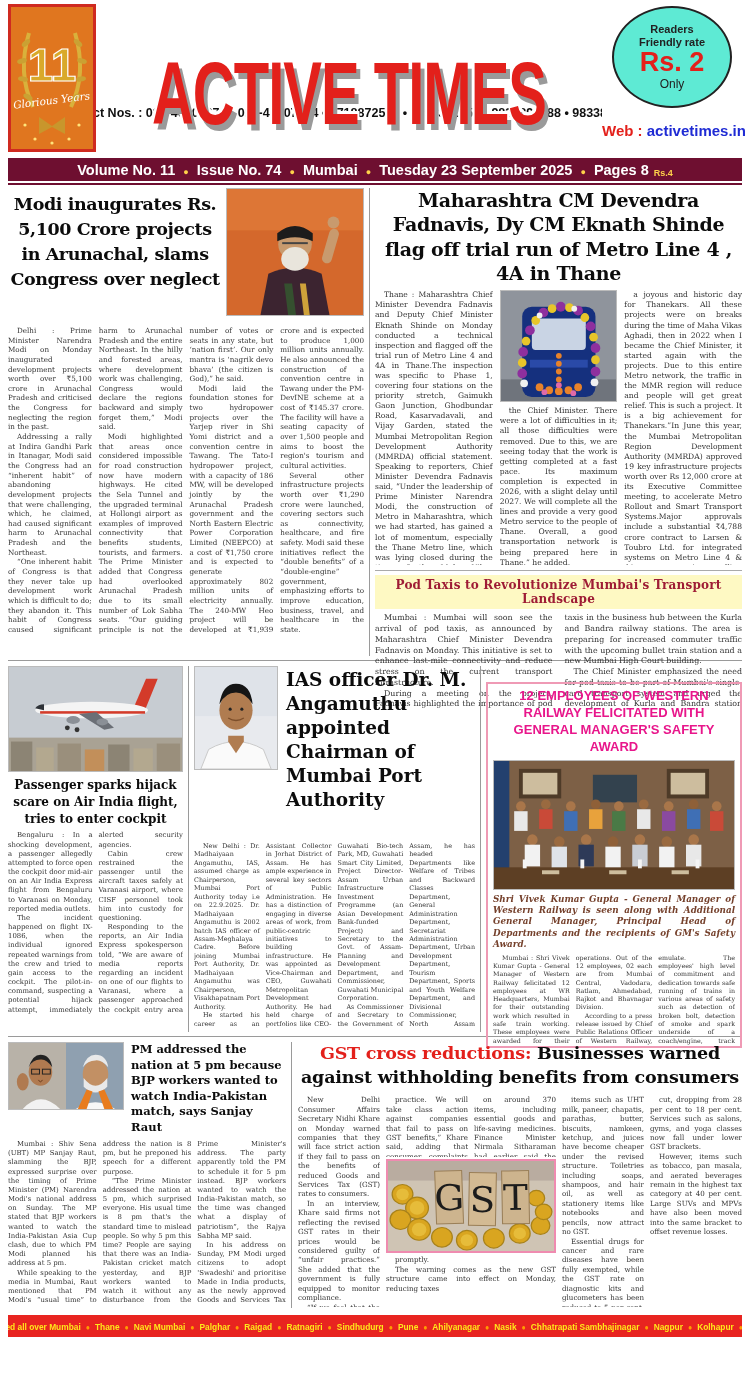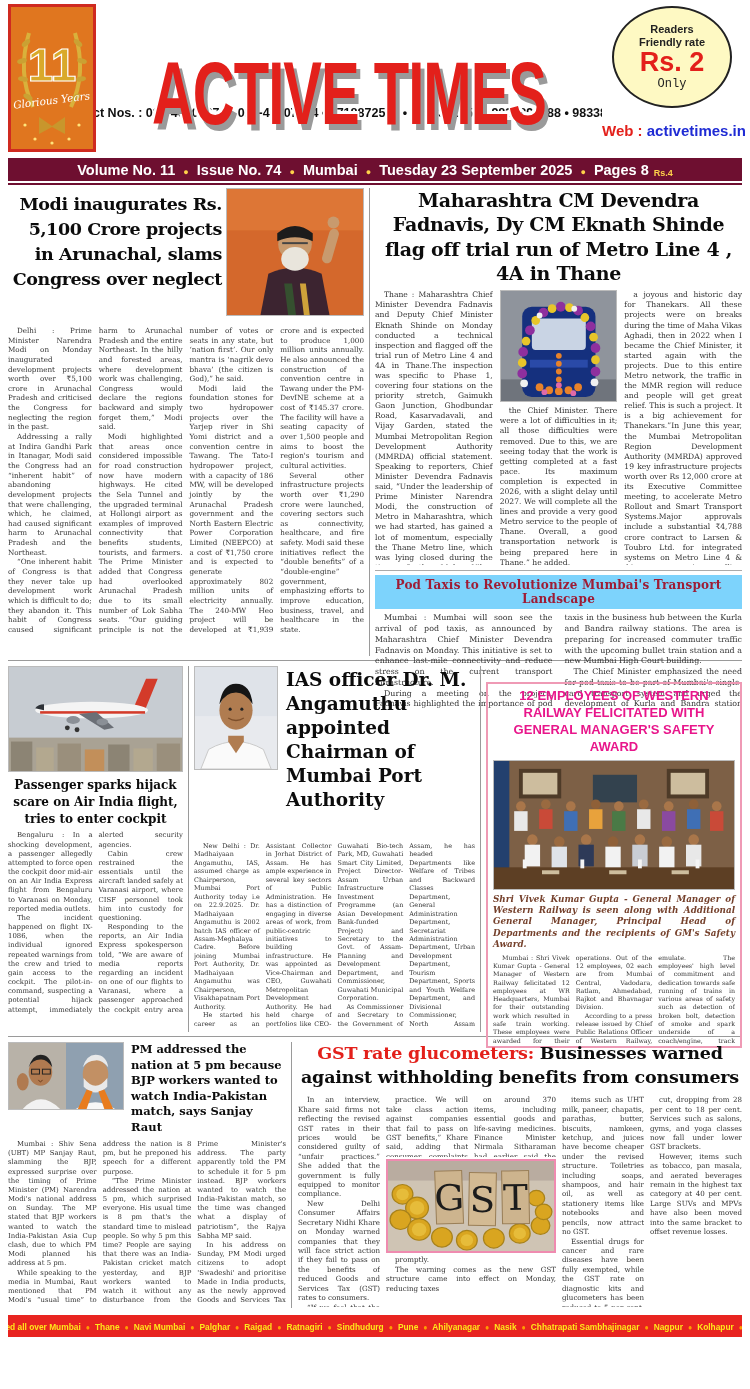--- a/index.html
+++ b/index.html
@@ -16,60 +16,60 @@
   .mast-center { flex:1; display:flex; flex-direction:column; align-items:center; justify-content:center; overflow:hidden; }
   .mast-title {
     font-family:"Liberation Sans", sans-serif; font-weight:900; font-size:58px; line-height:1;
     color:#e3201b; letter-spacing:-1px; margin-top:10px; white-space:nowrap;
     transform:scaleY(1.55); transform-origin:top center;
     text-shadow: 4px 4px 0 #9a9a9a, -2px -2px 0 #fff, 2px -2px 0 #fff, -2px 2px 0 #fff, 2px 2px 0 #fff;
   }
   .contact-line { font-family:"Liberation Sans", sans-serif; font-weight:bold; font-size:12.5px; color:#111; padding-bottom:2px; white-space:nowrap; }
   .price-col { width:140px; flex:none; text-align:center; }
   .price-oval {
-    width:120px; height:102px; margin:2px auto 0; background:#fef9c3;
+    width:120px; height:102px; margin:2px auto 0; background:#5eead4;
     border:2px solid #222; border-radius:50%;
     display:flex; flex-direction:column; align-items:center; justify-content:center;
     font-family:"Liberation Sans", sans-serif;
   }
   .po-l1 { font-size:11px; font-weight:bold; line-height:1.15; }
   .po-price { font-size:27px; font-weight:900; color:#e3201b; line-height:1.1; }
-  .po-l3 { font-size:12px; line-height:1.1;font-family:Liberation Mono, monospace; }
+  .po-l3 { font-size:12px; line-height:1.1; }
   .web-line { font-size:15px; font-weight:bold; margin-top:14px; font-family:"Liberation Sans", sans-serif; white-space:nowrap; }
   .web-label { color:#e3201b; }
   .web-site { color:#1f2bd4; }
   .volume-bar {
     margin-top:2px; height:23px; background:#6e0f30; color:#fff;
     font-family:"Liberation Sans", sans-serif; font-weight:bold; font-size:14.5px;
     display:flex; align-items:center; justify-content:center; white-space:nowrap;
   }
   .volume-bar .bullet { color:#ffd24a; font-size:9px; margin:0 4px; }
   .vol-price { color:#ffd24a; font-size:9px; margin-left:5px; align-self:flex-end; padding-bottom:3px; }
   .under-rule { height:2px; background:#6e0f30; margin-top:2px; }
 
   
   .body-text p { margin:0; text-indent:9px; text-align:justify; }
   .headline { font-weight:bold; color:#0c0c0c; }
 
   
   .section-a { display:flex; margin-top:3px; height:468px; }
   .art-modi { width:362px; flex:none; padding-right:5px; border-right:1px solid #9a9a9a; }
   .modi-head-row { display:flex; height:130px; }
-  .modi-headline { flex:1; font-size:17.5px; line-height:1.42; text-align:right; letter-spacing:-0.4px; padding-top:4px; }
+  .modi-headline { flex:1; font-size:17.5px; line-height:1.42; text-align:center; letter-spacing:-0.4px; padding-top:4px; }
   .photo-frame { border:1px solid #bbb; overflow:hidden; flex:none; }
   .photo-frame svg { width:100%; height:100%; display:block; }
   .modi-photo { width:138px; height:128px; margin-left:4px; }
   .modi-body { margin-top:8px; height:310px; overflow:hidden; column-count:4; column-gap:7px; font-size:7.2px; line-height:1.34; color:#333; }
   .art-metro-wrap { flex:1; padding-left:5px; }
   .metro-headline { font-size:19px; line-height:1.28; text-align:center; letter-spacing:-0.3px; }
   .metro-body { display:flex; gap:7px; margin-top:5px; height:275px; overflow:hidden; font-size:7.6px; line-height:1.33; color:#333; }
   .metro-col { flex:1; overflow:hidden; }
   .metro-photo { width:100%; height:112px; margin-bottom:4px; }
   .pod-box { margin-top:5px; border-top:1px solid #aaa; padding-top:4px; }
-  .pod-title { background:#7dd3fc; color:#9e1c35; font-weight:bold; font-size:12px; text-align:center; padding:3px 0; letter-spacing:0.2px; }
+  .pod-title { background:#fef9c3; color:#9e1c35; font-weight:bold; font-size:12px; text-align:center; padding:3px 0; letter-spacing:0.2px; }
   .pod-body { column-count:2; column-gap:12px; font-size:7.9px; line-height:1.36; margin-top:4px; height:100px; overflow:hidden; color:#333; }
 
   
   .section-b { display:flex; border-top:1px solid #9a9a9a; margin-top:4px; padding-top:5px; height:372px; }
   .art-hijack { width:181px; flex:none; padding-right:5px; border-right:1px solid #9a9a9a; }
   .airindia-photo { width:100%; height:106px; }
   .hijack-headline { font-size:12px; text-align:center; line-height:1.4; margin:5px 0 4px; }
   .hijack-body { column-count:2; column-gap:6px; font-size:6.9px; line-height:1.33; height:192px; overflow:hidden; color:#333; }
   .art-ias { width:292px; flex:none; padding:0 5px; border-right:1px solid #9a9a9a; }
   .ias-top { display:flex; height:176px; align-items:flex-start; }
@@ -299,21 +299,21 @@
           <ellipse cx="96" cy="56" rx="6" ry="3.5" fill="#8a8f96"></ellipse>
           <circle cx="60" cy="62" r="2.5" fill="#333"></circle>
             <circle cx="70" cy="64" r="2.5" fill="#333"></circle>
           <path d="M27,42 Q30,38 36,38 L36,44 Z" fill="#2e3238"></path>
         </svg>
       </div>
       <div class="hijack-headline headline">Passenger sparks hijack scare on Air India flight, tries to enter cockpit</div>
       <div class="hijack-body body-text">
           <p>Bengaluru : In a shocking development, a passenger allegedly attempted to force open the cockpit door mid-air on an Air India Express flight from Bengaluru to Varanasi on Monday, reported media outlets.</p>
           <p>The incident happened on flight IX-1086, when the individual ignored repeated warnings from the crew and tried to gain access to the cockpit. The pilot-in-command, suspecting a potential hijack attempt, immediately alerted security agencies.</p>
-          <p>Cabin crew restrained the essentials until the aircraft landed safely at Varanasi airport, where CISF personnel took him into custody for questioning.</p>
+          <p>Cabin crew restrained the passenger until the aircraft taxes safely at Varanasi airport, where CISF personnel took him into custody for questioning.</p>
           <p>Responding to the reports, an Air India Express spokesperson told, “We are aware of media reports regarding an incident on one of our flights to Varanasi, where a passenger approached the cockpit entry area while looking for the lavatory. We reaffirm that robust safety and security protocols are in place and were not compromised. The matter was reported to the relevant authorities on landing and is currently under investigation.”</p>
         </div>
     </div>
 
     <div class="art-ias">
       <div class="ias-top">
         <div class="photo-frame angamuthu-photo">
           <svg viewBox="0 0 84 104" preserveAspectRatio="none">
             <rect width="84" height="104" fill="#e8eaee"></rect>
             <rect width="84" height="50" fill="#dfe3e9"></rect>
@@ -461,26 +461,26 @@
       <div class="raut-body body-text">
           <p>Mumbai : Shiv Sena (UBT) MP Sanjay Raut, slamming the BJP, expressed surprise over the timing of Prime Minister (PM) Narendra Modi's national address on Sunday. The MP stated that BJP workers wanted to watch the India-Pakistan Asia Cup clash, due to which PM Modi planned his address at 5 pm.</p>
           <p>While speaking to the media in Mumbai, Raut mentioned that PM Modi's “usual time” to address the nation is 8 pm, but he preponed his speech for a different purpose.</p>
           <p>“The Prime Minister addressed the nation at 5 pm, which surprised everyone. His usual time is 8 pm that's the standard time to mislead people. So why 5 pm this time? People are saying that there was an India-Pakistan cricket match yesterday, and BJP workers wanted to watch it without any disturbance from the Prime Minister's address. The party apparently told the PM to schedule it for 5 pm instead. BJP workers wanted to watch the India-Pakistan match, so the time was changed what a display of patriotism”, the Rajya Sabha MP said.</p>
           <p>In his address on Sunday, PM Modi urged citizens to adopt 'Swadeshi' and prioritise Made in India products, as the newly approved Goods and Services Tax (GST) reforms come into effect from Monday, September 22.</p>
         </div>
     </div>
 
     <div class="art-gst">
       <div class="gst-headline headline">
-        <span class="gst-red">GST rate glucometers:</span><span> Businesses warned against withholding benefits from consumers</span>
+        <span class="gst-red">GST cross reductions:</span><span> Businesses warned against withholding benefits from consumers</span>
       </div>
       <div class="gst-body">
         <div class="gst-c1 body-text">
+            <p>New Delhi Consumer Affairs Secretary Nidhi Khare on Monday warned companies that they will face strict action if they fail to pass on the benefits of reduced Goods and Services Tax (GST) rates to consumers.</p>
             <p>In an interview, Khare said firms not reflecting the revised GST rates in their prices would be considered guilty of “unfair practices.” She added that the government is fully equipped to monitor compliance.</p>
-            <p>New Delhi Consumer Affairs Secretary Nidhi Khare on Monday warned companies that they will face strict action if they fail to pass on the benefits of reduced Goods and Services Tax (GST) rates to consumers.</p>
             <p>“If we feel that the reduced GST has not been passed on, it will be treated as an unfair</p>
           </div>
         <div class="gst-mid">
           <div class="gst-mid-top">
             <div class="body-text">
                 <p>practice. We will take class action against companies that fail to pass on GST benefits,” Khare said, adding that consumer complaints will also be addressed</p>
               </div>
             <div class="body-text">
                 <p>on around 370 items, including essential goods and life-saving medicines. Finance Minister Nirmala Sitharaman had earlier said the reform aims to</p>
               </div>

